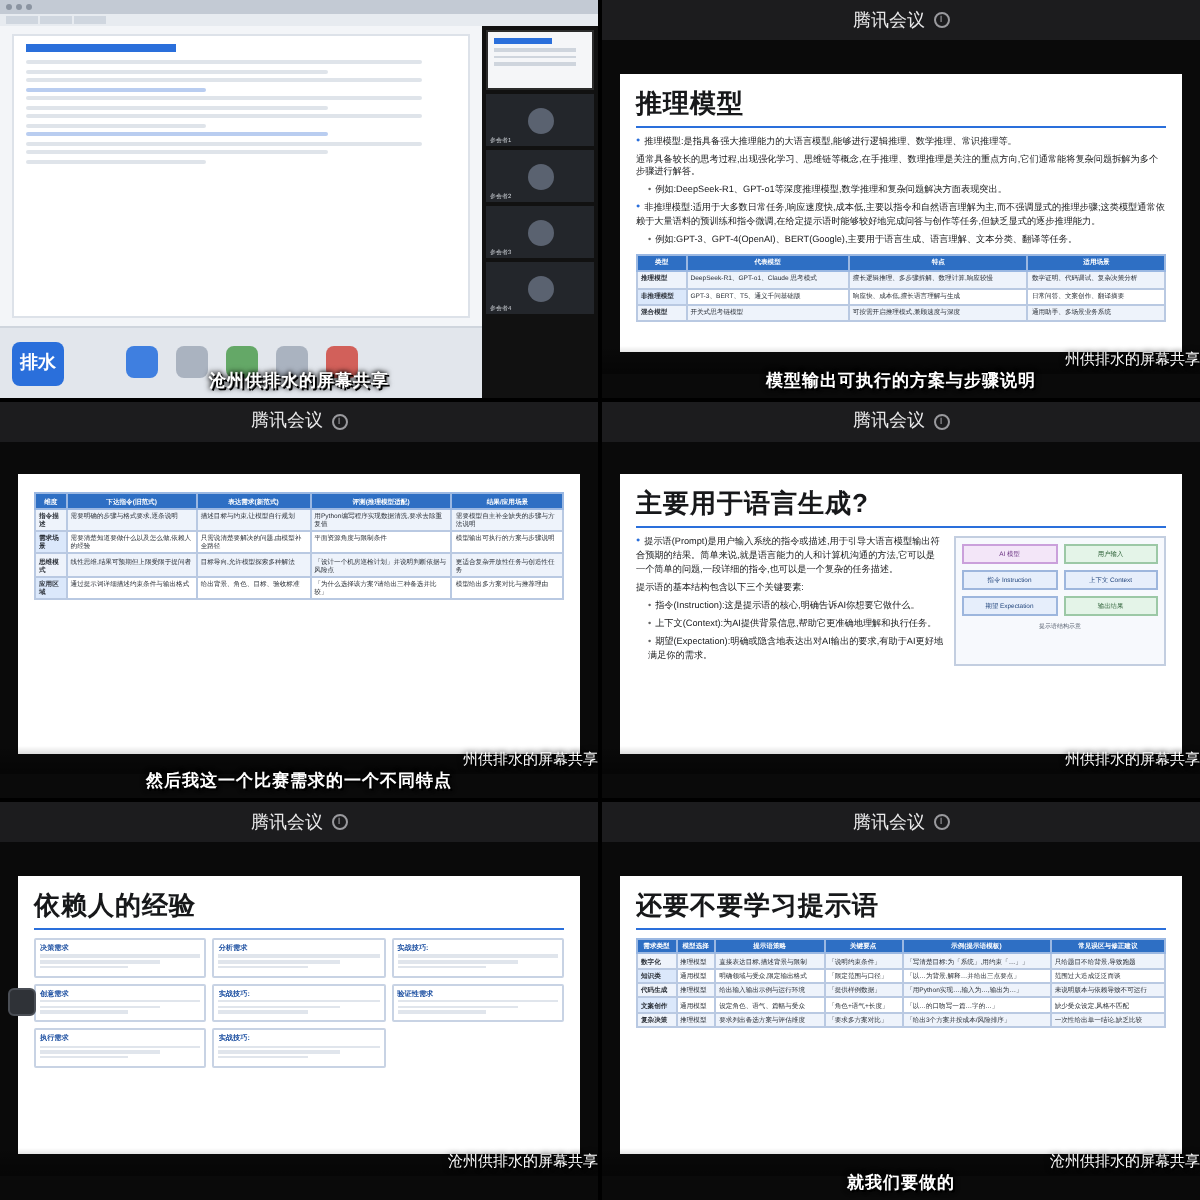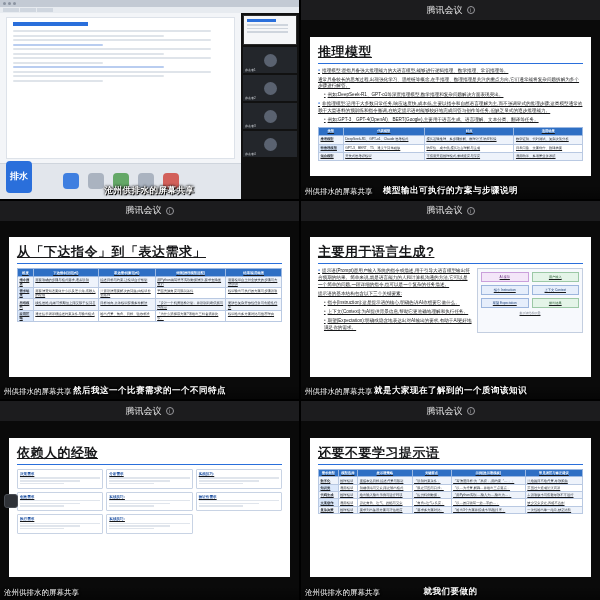--- a/index.html
+++ b/index.html
@@ -52,21 +52,20 @@
   }
   .slide {
     background: #fff;
     width: 94%;
     height: 78%;
     margin-top: -6px;
     padding: 6px 8px;
     position: relative;
     overflow: hidden;
     color: #17181a;
-    text-decoration: underline;
   }
   .slide h2 {
     font-size: 13px;
     font-weight: bold;
     border-bottom: 1.5px solid #2a6fdb;
     padding-bottom: 2px;
     margin-bottom: 4px;
     letter-spacing: .5px;
   }
   .slide .body { font-size: 4.6px; line-height: 1.5; }
@@ -96,29 +95,30 @@
   }
   .caption span {
     font-size: 8.5px;
     color: #fff;
     font-weight: bold;
     text-shadow: 0 0 3px #000, 0 0 2px #000, 1px 1px 0 #000;
     letter-spacing: .5px;
   }
   .sharebar {
     position: absolute;
-    left: 0; right: 0; bottom: 0;
+    left: 0; right: 0; bottom: 12px;
     height: 14px;
     display: flex;
     align-items: center;
     padding-left: 4px;
     font-size: 7.5px;
     color: #fff;
     text-shadow: 0 0 3px #000, 1px 1px 0 #000;
     background: linear-gradient(to top, rgba(0,0,0,.45), rgba(0,0,0,0));
+    justify-content: flex-end;
   }
   
   .desk {
     position: absolute; inset: 0;
     background: #d8dde4;
   }
   .desk-top {
     height: 7px;
     background: #c3cad4;
     display: flex; align-items: center; gap: 2px; padding-left: 3px;
@@ -155,21 +155,21 @@
   .desk-dock {
     position:absolute; left:0; right:58px; bottom:0; height:36px;
     background:#e2e6ec; border-top:1px solid #cfd5dd;
     display:flex; align-items:center; justify-content:center; gap:9px;
   }
   .dock-ic { width:16px; height:16px; border-radius:4px; background:#aab3c0; }
   .dock-ic.b { background:#3f7fe0; }
   .dock-ic.g { background:#64a867; }
   .dock-ic.r { background:#d2605a; }
   .desk-badge {
-    position:absolute; left:6px; bottom:6px; width:26px;height:32px;border-radius:4px;
+    position:absolute; left:6px; bottom:6px; width:26px;height:22px;border-radius:4px;
     background:#2a6fdb;color:#fff;font-size:9px;display:flex;align-items:center;justify-content:center;font-weight:bold;
   }
   
   table.mini { width:100%; border-collapse: collapse; font-size: 3.3px; margin-top:3px; }
   table.mini th {
     background:#2e6fc4; color:#fff; border:.4px solid #9bb8e2; padding:1.2px 1px; font-weight:bold;
   }
   table.mini td {
     border:.4px solid #b9c9e2; padding:1.2px 1.5px; vertical-align: top; color:#2b3038;
   }
@@ -325,21 +325,20 @@
     </div>
   </div>
 
   <div class="cell">
     <div class="mtg-header">
       <span>腾讯会议</span>
       <span class="info-dot">i</span>
     </div>
     <div class="slide-area">
       <div class="slide">
-        <h2>从「下达指令」到「表达需求」</h2>
         <table class="mini">
           <tbody>
               <tr>
             <th>维度</th>
             <th>下达指令(旧范式)</th>
             <th>表达需求(新范式)</th>
             <th>评测(推理模型适配)</th>
             <th>结果/应用场景</th>
           </tr>
           <tr>
@@ -412,23 +411,20 @@
               <div class="dg-box g">输出结果</div>
             </div>
             <div class="dg-cap">提示语结构示意</div>
           </div>
         </div>
       </div>
     </div>
     <div class="sharebar">
       <span>州供排水的屏幕共享</span>
     </div>
-    <div class="caption">
-      <span>就是大家现在了解到的一个质询该知识</span>
-    </div>
   </div>
 
   <div class="cell">
     <div class="mtg-header">
       <span>腾讯会议</span>
       <span class="info-dot">i</span>
     </div>
     <div class="slide-area">
       <div class="slide">
         <h2>依赖人的经验</h2>

